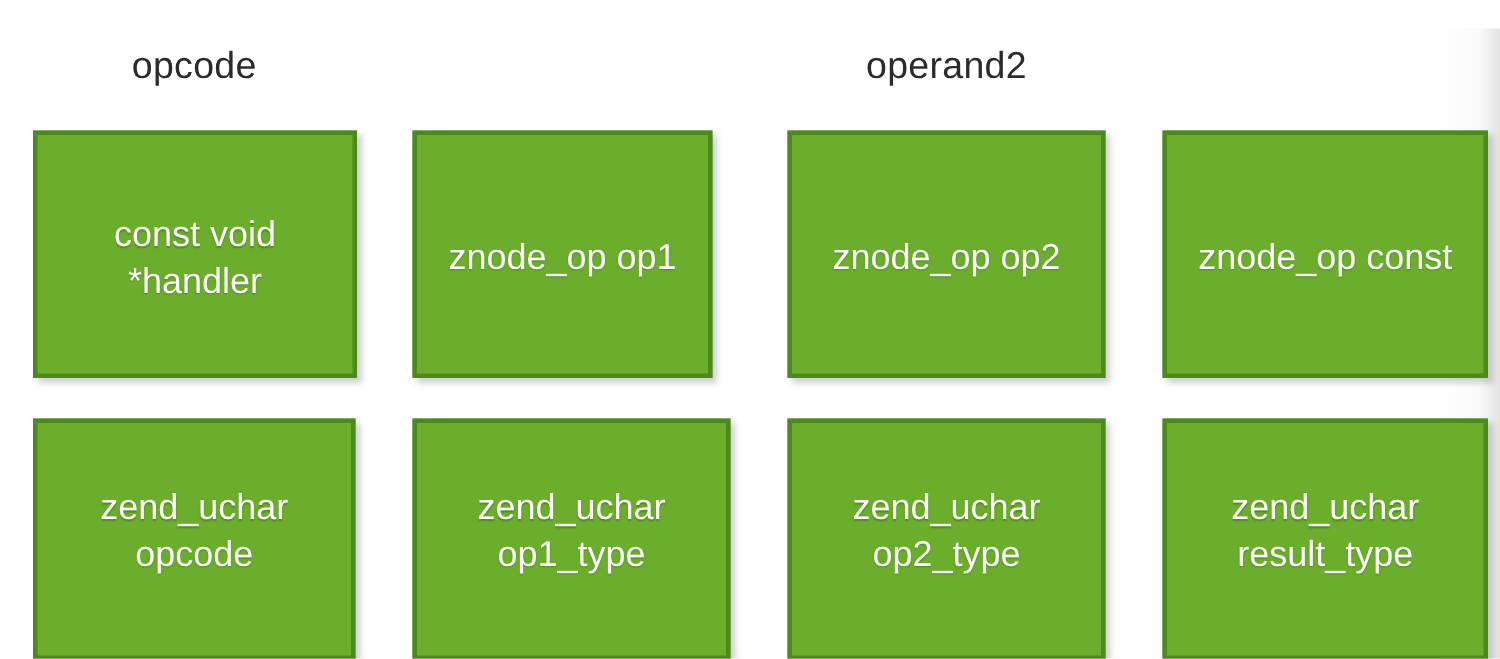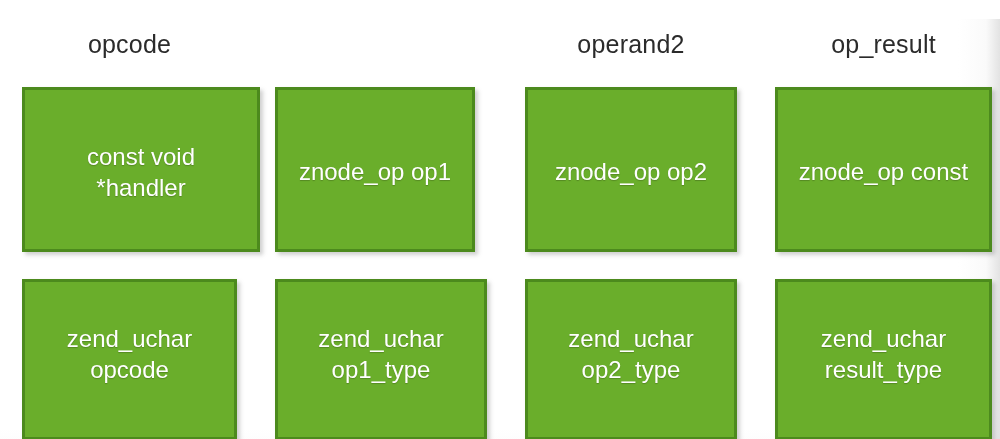--- a/index.html
+++ b/index.html
@@ -62,23 +62,22 @@
   .row-top .node-label { position: relative; top: 3px; }
   .row-bottom .node-label { position: relative; top: -5px; }
 </style>
 </head>
 <body>
 
 <div id="canvas">
 
   <div class="col-header" style="left:22px; width:215px;">opcode</div>
   <div class="col-header" style="left:525px; width:212px;">operand2</div>
-  <div class="col-header" style="left:775px; width:217px;">op_result</div>
 
-  <div class="node-box row-top" style="left:22px; top:68px; width:238px; height:165px;">
+  <div class="node-box row-top" style="left:22px; top:68px; width:216px; height:165px;">
     <span class="node-label">const void
 *handler</span>
   </div>
   <div class="node-box row-top" style="left:275px; top:68px; width:200px; height:165px;">
     <span class="node-label">znode_op op1</span>
   </div>
   <div class="node-box row-top" style="left:525px; top:68px; width:212px; height:165px;">
     <span class="node-label">znode_op op2</span>
   </div>
   <div class="node-box row-top" style="left:775px; top:68px; width:217px; height:165px;">

